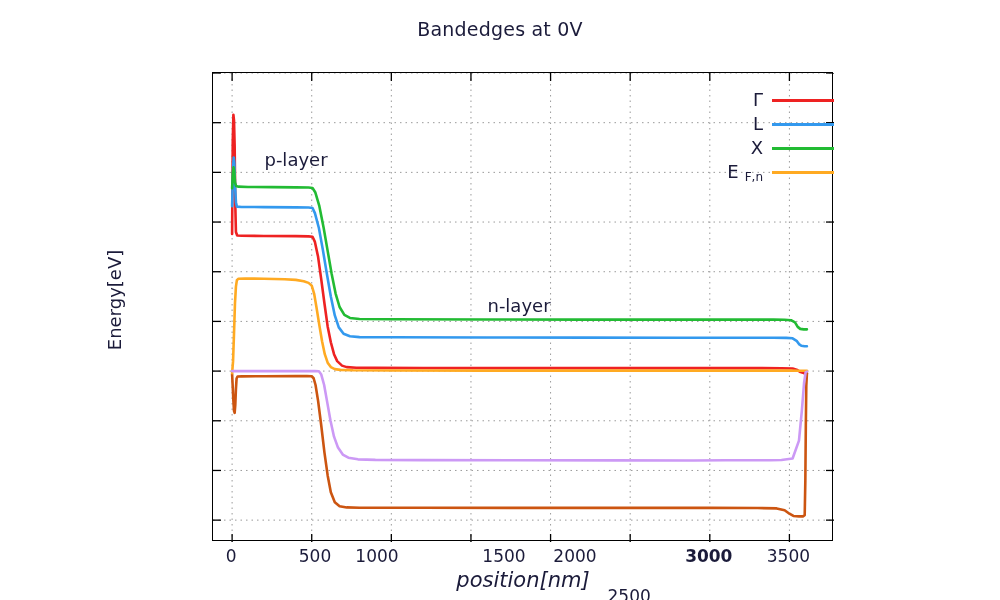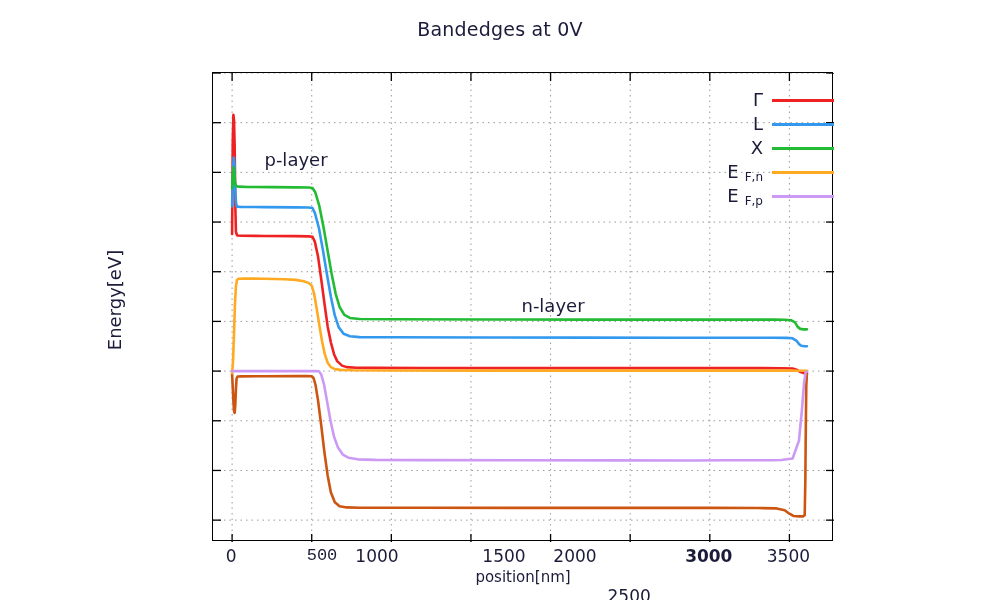--- a/index.html
+++ b/index.html
@@ -21,21 +21,21 @@
   #ylabel{
     position:absolute;
     left:-6px;top:300px;
     width:240px;
     transform:translate(0,-50%) rotate(-90deg);
     transform-origin:center center;
     text-align:center;font-size:18px;color:#1b1b3a;
   }
   #xlabel{
     position:absolute;left:212px;top:568px;width:622px;
-    text-align:center;font-size:15px;color:#1b1b3a;
+    text-align:center;font-size:21px;color:#1b1b3a;font-style:italic;
   }
 
   #plot{
     position:absolute;left:212px;top:72px;
     width:621px;height:469px;
     box-sizing:border-box;
     border:1.3px solid #000;
     background:#fff;
   }
   #svg-layer{position:absolute;left:0;top:0;width:621px;height:469px;}
@@ -144,49 +144,45 @@
         <polyline points="19.11,115.26 19.90,99.36 20.54,94.40 21.18,97.38 21.97,109.30 23.09,113.08 25.48,113.67 35.03,113.97 58.92,114.17 82.80,114.37 95.54,114.57 99.52,114.96 102.23,119.24 106.37,133.15 110.67,155.01 114.65,177.86 118.63,200.72 122.61,220.59 126.59,234.00 131.37,241.95 136.94,244.93 146.49,246.03 178.34,246.32 273.88,246.52 369.42,246.62 464.95,246.62 528.65,246.62 560.49,246.62 571.64,246.82 578.01,247.22 581.99,249.40 584.70,253.88 587.24,255.86 590.75,256.36 593.93,256.36" fill="none" stroke="#22bb33" stroke-width="2.6" stroke-linejoin="round" stroke-linecap="round"></polyline>
         <polyline points="19.11,301.07 19.74,313.99 20.38,327.90 21.02,337.84 21.66,339.83 22.29,331.88 22.93,315.98 23.57,305.55 24.52,303.56 28.66,303.36 50.95,303.26 82.80,303.16 93.95,303.16 98.72,303.26 100.63,305.25 102.54,312.00 105.09,327.90 108.28,352.74 111.46,379.57 114.65,402.43 117.83,419.32 121.81,429.25 126.59,433.23 133.75,434.42 146.49,434.72 210.18,434.82 305.72,434.92 401.26,434.92 496.80,434.92 544.57,435.02 563.68,435.41 571.64,437.20 576.42,440.68 580.40,442.97 585.97,443.36 589.95,443.36 591.70,442.17 592.34,407.39 592.82,352.74 593.29,313.00 593.93,300.08" fill="none" stroke="#cc5511" stroke-width="2.6" stroke-linejoin="round" stroke-linecap="round"></polyline>
         <polyline points="19.11,300.08 20.06,288.16 21.02,260.33 21.97,230.53 22.93,213.63 23.88,207.17 25.48,205.68 31.85,205.49 50.95,205.68 71.65,206.18 82.80,206.88 90.76,208.17 95.54,209.86 98.72,212.64 101.11,220.59 103.50,234.50 106.37,252.39 109.07,268.28 111.78,281.20 114.65,289.65 117.83,294.12 121.81,296.11 127.38,296.90 140.12,297.30 178.34,297.50 273.88,297.60 401.26,297.60 496.80,297.60 560.49,297.60 576.42,297.60 585.97,297.70 590.75,297.80 593.93,297.80" fill="none" stroke="#ffaa22" stroke-width="2.6" stroke-linejoin="round" stroke-linecap="round"></polyline>
         <polyline points="19.11,298.09 28.66,298.09 66.88,298.09 95.54,298.09 101.91,298.09 105.89,298.29 108.28,301.57 111.14,312.00 114.33,329.89 117.51,347.78 121.02,363.67 125.00,374.60 129.77,381.56 135.35,384.74 144.90,386.33 162.42,386.83 210.18,387.12 305.72,387.32 401.26,387.42 480.88,387.52 512.72,387.32 536.61,387.22 557.31,387.22 568.45,387.02 579.60,385.53 585.97,367.65 588.84,337.84 591.06,310.02 592.66,299.09 593.93,298.59" fill="none" stroke="#cc99f5" stroke-width="2.6" stroke-linejoin="round" stroke-linecap="round"></polyline>
       </svg>
   </div>
 
   <div id="ytick-labels"></div>
   <div id="xtick-labels">
       <div class="xtick-label" style="left: 231.108px;">0</div>
-      <div class="xtick-label" style="left: 322px; font-family: Liberation Mono, monospace;">500</div>
+      <div class="xtick-label" style="left: 315px;">500</div>
       <div class="xtick-label" style="left: 377px;">1000</div>
       <div class="xtick-label" style="left: 469.954px; margin-left: 34px;">1500</div>
       <div class="xtick-label" style="left: 575px;">2000</div>
       <div class="xtick-label" style="left: 629.185px; margin-top: 40px;">2500</div>
       <div class="xtick-label" style="left: 708.8px; font-weight: bold;">3000</div>
       <div class="xtick-label" style="left: 788.415px;">3500</div>
     </div>
   <div id="annotations">
       <div class="annot" style="left: 296px; top: 159.441px;">p-layer</div>
-      <div class="annot" style="left: 553px; top: 304.513px;">n-layer</div>
+      <div class="annot" style="left: 519px; top: 304.513px;">n-layer</div>
     </div>
 
   <div id="legend">
       <div class="legend-row">
         <div class="legend-label">Γ</div>
         <div class="legend-swatch" style="border-top-color: rgb(238, 34, 34);"></div>
       </div>
       <div class="legend-row">
         <div class="legend-label">L</div>
         <div class="legend-swatch" style="border-top-color: rgb(51, 153, 238);"></div>
       </div>
       <div class="legend-row">
         <div class="legend-label">X</div>
         <div class="legend-swatch" style="border-top-color: rgb(34, 187, 51);"></div>
       </div>
       <div class="legend-row">
         <div class="legend-label">E<sub>F,n</sub></div>
         <div class="legend-swatch" style="border-top-color: rgb(255, 170, 34);"></div>
       </div>
-      <div class="legend-row">
-        <div class="legend-label">E<sub>F,p</sub></div>
-        <div class="legend-swatch" style="border-top-color: rgb(204, 153, 245);"></div>
-      </div>
     </div>
 
 </div>
 
 </body></html>

